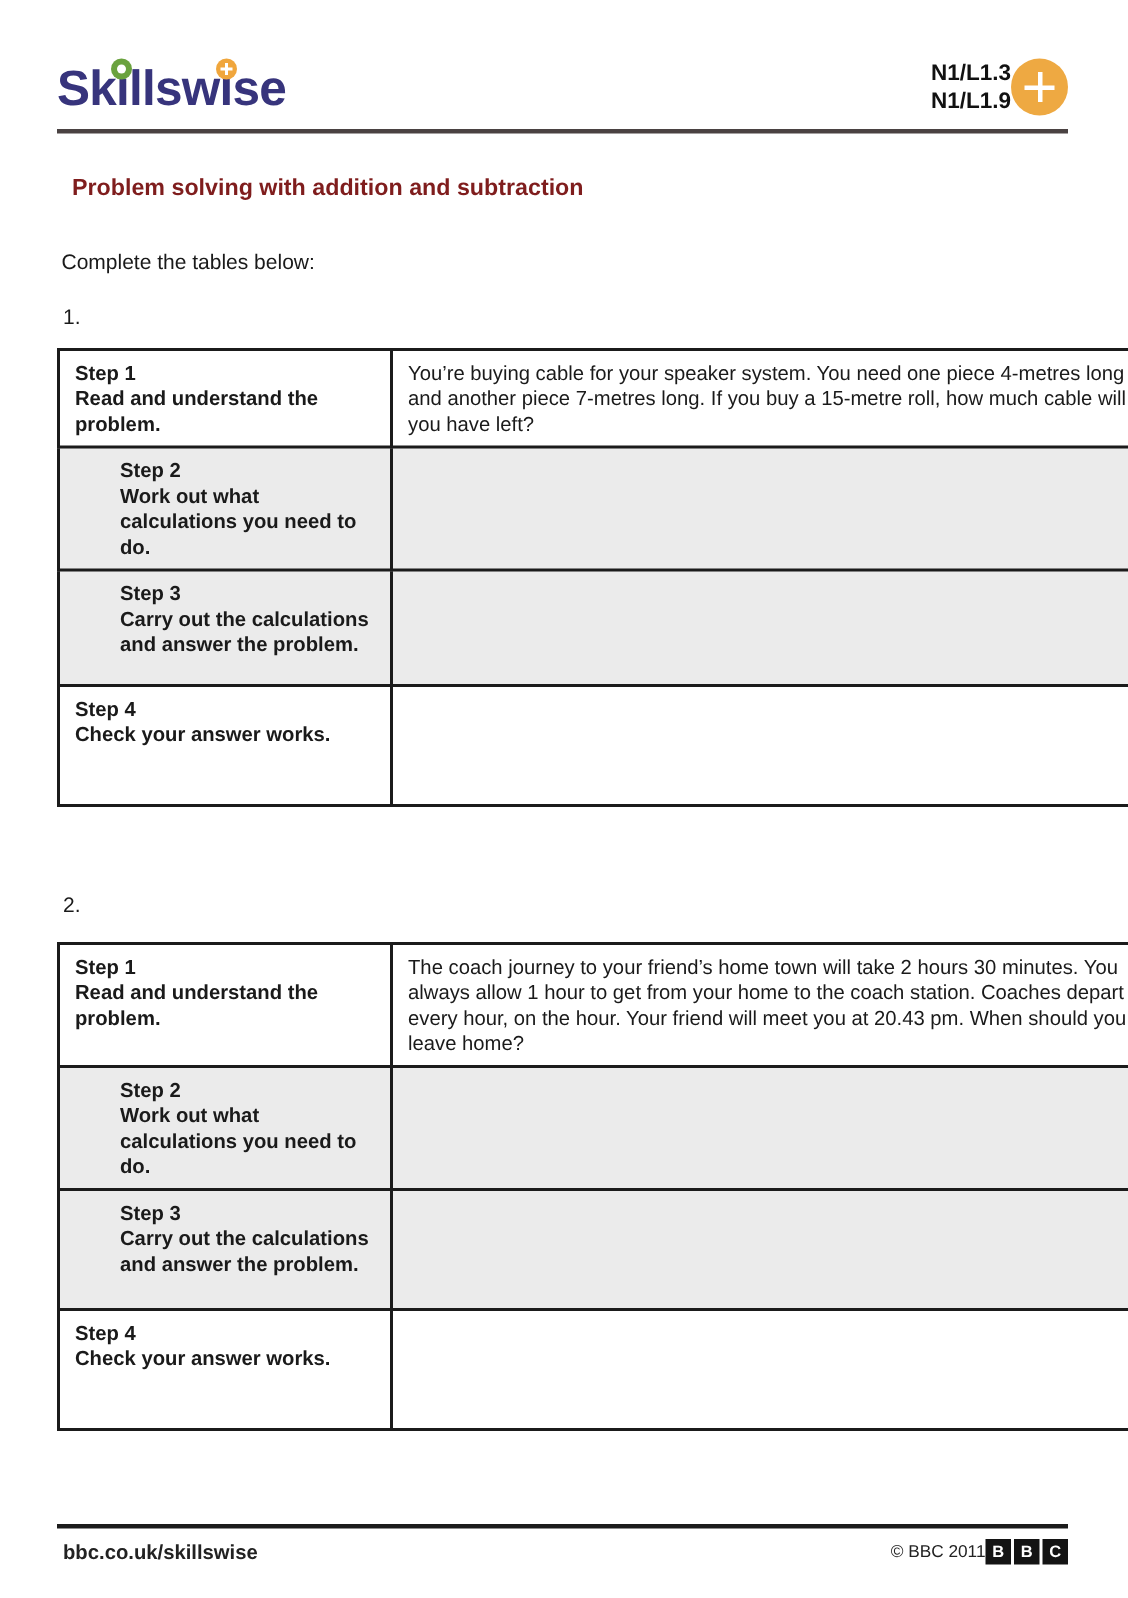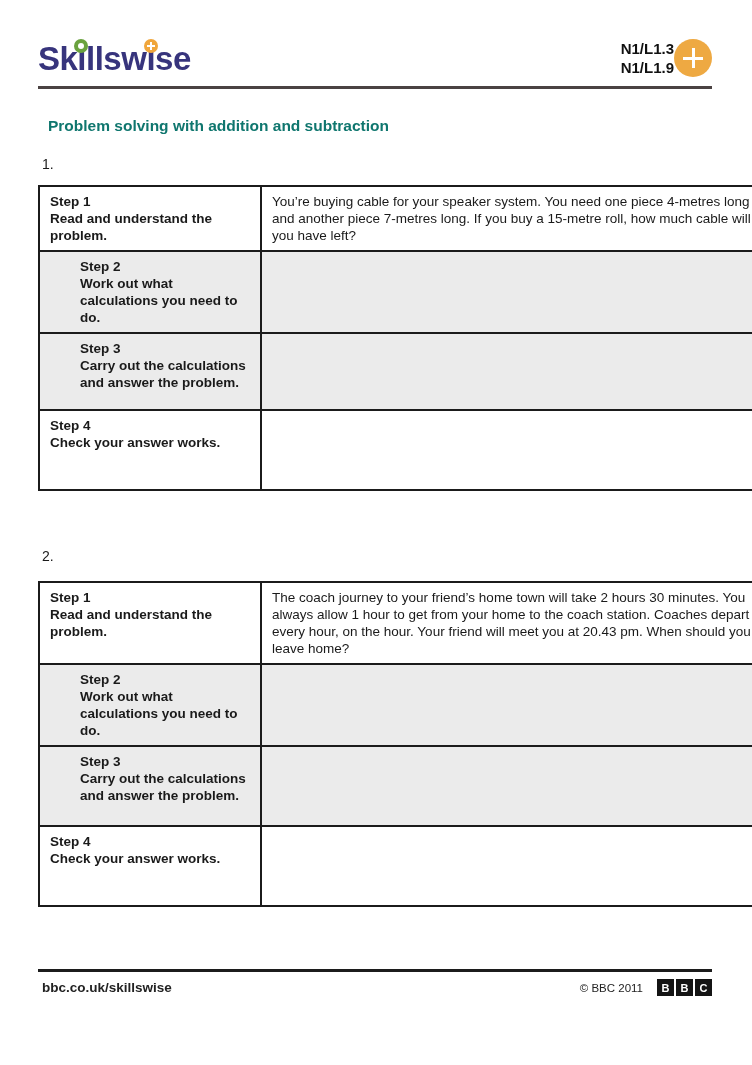--- a/index.html
+++ b/index.html
@@ -23,21 +23,21 @@
 
   .header-right { display:flex; align-items:center; }
   .codes { text-align:right; font-size:15px; font-weight:bold; line-height:19px; color:#111; }
   .plus-badge { width:38px; height:38px; border-radius:50%; background:#eea942; position:relative; }
   .plus-badge::before { content:""; position:absolute; left:9px; top:17.5px; width:20px; height:3px; background:#fff; }
   .plus-badge::after  { content:""; position:absolute; left:17.5px; top:9px; width:3px; height:20px; background:#fff; }
 
   .header-rule { height:3px; background:#4a4242; margin-top:6px; }
 
   
-  .title { font-size:15.5px; font-weight:bold; color:#0f766e; margin:27px 0 16px 10px; line-height:20px; }
+  .title { font-size:15.5px; font-weight:bold; color:#7f1d1d; margin:27px 0 16px 10px; line-height:20px; }
   .instruction { font-size:14px; margin:29px 0 0 3px; line-height:18px; }
   .table-number { font-size:14px; margin:19px 0 0 4px; line-height:18px; }
   .table-number.second { margin-top:56px; }
 
   
   table.steps { width:726px; border-collapse:collapse; margin-top:12px; table-layout:fixed; }
   table.steps.second { margin-top:16px; }
   table.steps td { border:2px solid #1b1b1b; vertical-align:top; padding:6px 10px 6px 10px;
                    font-size:13.5px; line-height:17px; background:#fff; }
   td.step-cell { width:222px; font-weight:bold; }
@@ -48,21 +48,21 @@
   #table1 tr:nth-child(4) { height:80px; }
   #table2 tr:nth-child(1) { height:78px; }
   #table2 tr:nth-child(2) { height:79px; }
   #table2 tr:nth-child(3) { height:80px; }
   #table2 tr:nth-child(4) { height:80px; }
 
   
   .footer-rule { height:3px; background:#1c1c1c; margin-top:62px; }
   .footer-row { display:flex; justify-content:space-between; align-items:center; margin-top:7px;text-align:right; }
   .footer-url { font-size:13.5px; font-weight:bold; color:#222; margin-left:4px; }
-  .footer-right { display:flex; align-items:center; gap:14px;margin-left:12px; }
+  .footer-right { display:flex; align-items:center; gap:0;margin-left:12px; }
   .copyright { font-size:11.5px; color:#222; }
   .bbc-logo { display:flex; gap:2px; }
   .bbc-block { width:17px; height:17px; background:#141414; color:#fff; font-size:11px; font-weight:bold;
                display:flex; align-items:center; justify-content:center; }
 </style>
 </head>
 <body>
 
 <div class="page">
 
@@ -76,20 +76,21 @@
       <div class="codes">
         <div>N1/L1.3</div>
         <div>N1/L1.9</div>
       </div>
       <div class="plus-badge"></div>
     </div>
   </div>
   <div class="header-rule"></div>
 
   <div class="title">Problem solving with addition and subtraction</div>
+  <div class="instruction">Complete the tables below:</div>
 
   <div class="table-number">1.</div>
   <table class="steps" id="table1">
     <tbody>
       <tr>
         <td class="step-cell">
           <div>Step 1</div>
           <div>Read and understand the problem.</div>
         </td>
         <td>You’re buying cable for your speaker system. You need one piece 4-metres long and another piece 7-metres long. If you buy a 15-metre roll, how much cable will you have left?</td>

